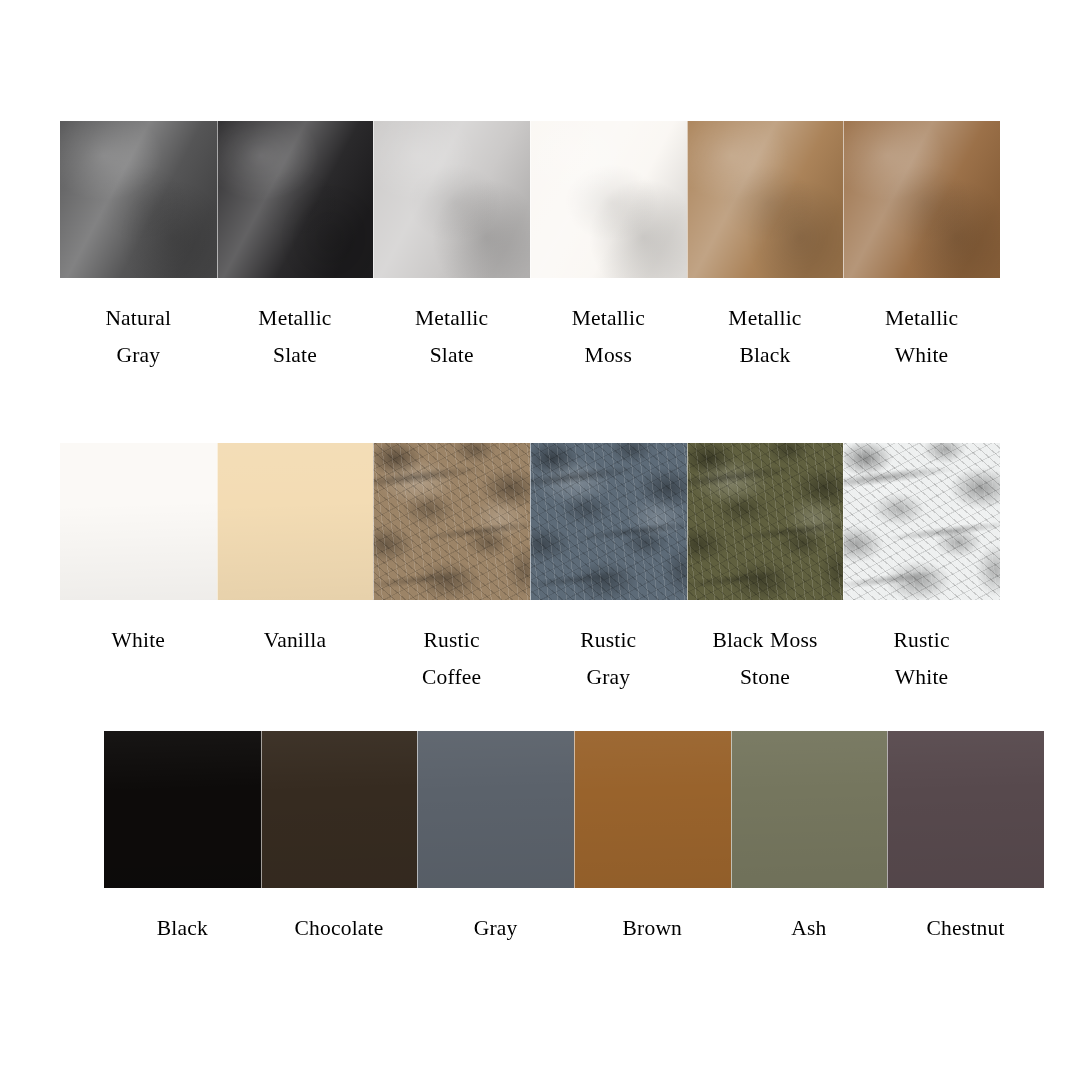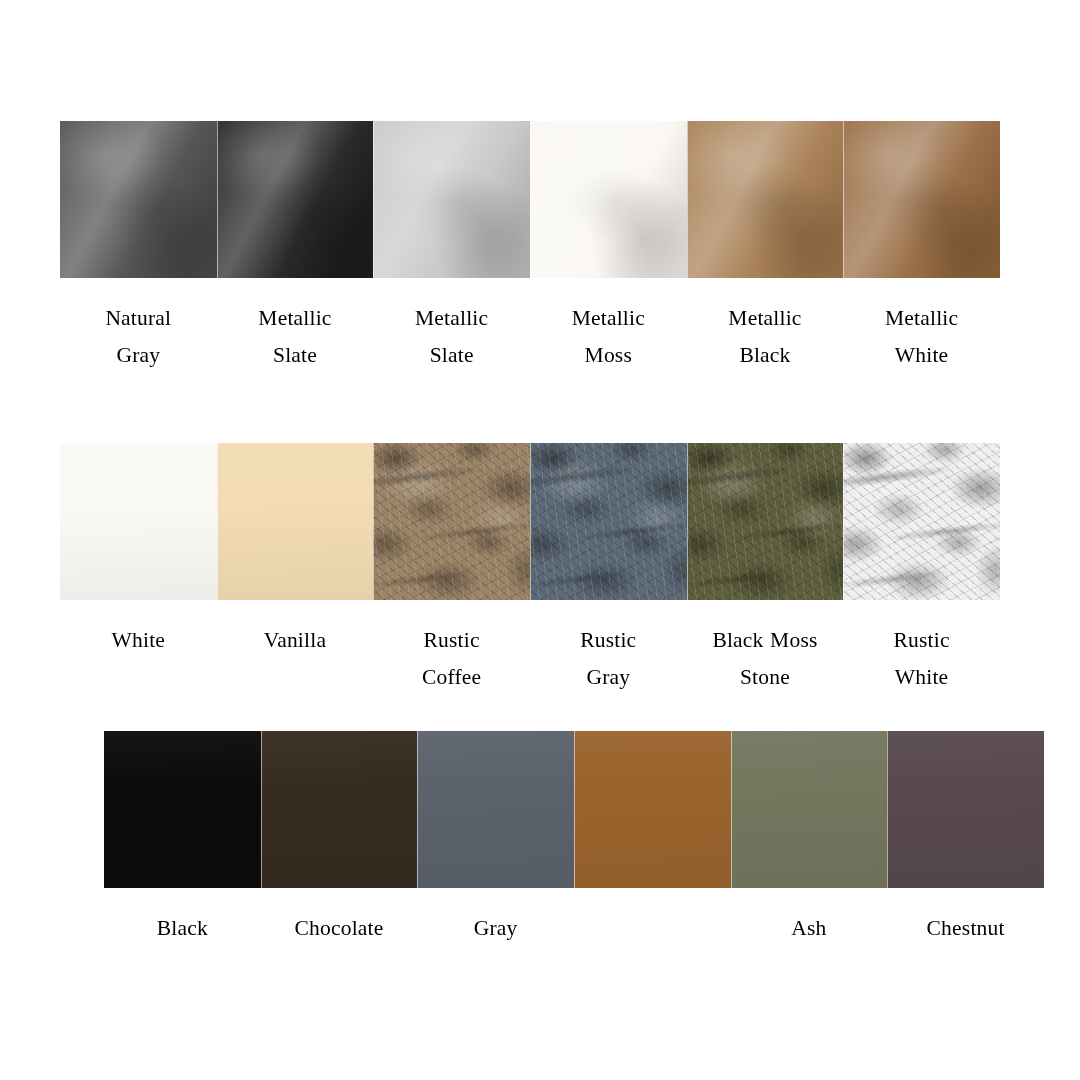--- a/index.html
+++ b/index.html
@@ -293,20 +293,23 @@
           <div class="chip-tex tex-flat"></div>
         </div>
         <div class="swatch-label">
           <div>Gray</div>
         </div>
       </div>
       <div class="swatch-cell">
         <div class="swatch-chip fx-solid" style="background-color: rgb(153, 99, 44);">
           <div class="chip-tex tex-flat"></div>
         </div>
+        <div class="swatch-label">
+          <div>Brown</div>
+        </div>
       </div>
       <div class="swatch-cell">
         <div class="swatch-chip fx-solid" style="background-color: rgb(117, 118, 94);">
           <div class="chip-tex tex-flat"></div>
         </div>
         <div class="swatch-label">
           <div>Ash</div>
         </div>
       </div>
       <div class="swatch-cell">

